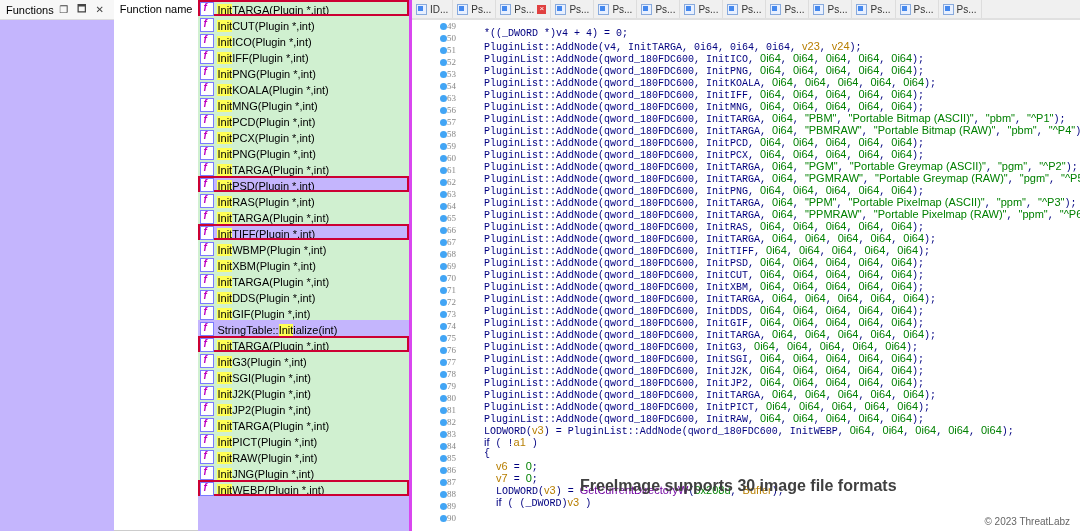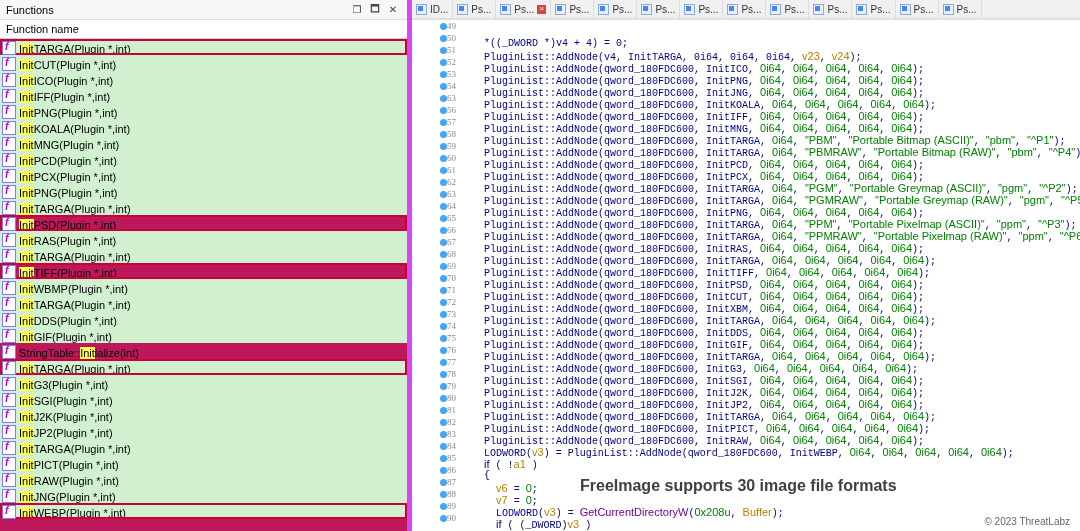--- a/index.html
+++ b/index.html
@@ -1,18 +1,18 @@
 <!DOCTYPE html>
 <html><head>
 <meta charset="utf-8">
 <style>
 *{box-sizing:border-box;margin:0;padding:0;font-family:"Segoe UI",Tahoma,sans-serif;font-size:11px}
 body{background:#fff;width:1080px;height:531px;overflow:hidden;position:relative}
 .app{display:flex;height:100%}
-.left{width:412px;border-right:5px solid #d946ef;display:flex;flex-direction:column;background:#be185d}
+.left{width:412px;border-right:3px solid #d946ef;display:flex;flex-direction:row;background:#c4b5fd}
 .hdr{display:flex;align-items:center;border-bottom:1px solid #ddd;padding:2px 6px;height:20px;background:#f7f7f7}
 .hdr-title{flex:1;font-size:11px}
 .hdr-btn{width:16px;height:14px;margin-left:2px;display:flex;align-items:center;justify-content:center;font-size:10px;color:#444;cursor:pointer}
 .colhdr{border-bottom:1px solid #ccc;padding:3px 6px;background:#fff;font-size:11px;color:#000}
 .list{flex:1;overflow-y:auto}
 .row{display:flex;align-items:flex-end;height:16px;padding:0 2px;border-bottom:0px solid #eee}
 .row.green{background:#d0f0d0}
 .row.sel{outline:2px solid #cc0033;outline-offset:-2px}
 .ficn{width:14px;height:14px;margin-right:3px;background:#ffffff;border:1px solid #7a7aff;position:relative;flex-shrink:0}
 .ficn::after{content:"f";position:absolute;top:-1px;left:2px;font-size:10px;color:#c000c0;font-style:italic;font-weight:bold}
@@ -22,21 +22,21 @@
 .tabs{display:flex;height:20px;background:#f0f0f0;border-bottom:2px solid #e0e0e0;overflow:hidden}
 .tab{display:flex;align-items:center;padding:0 4px;border-right:1px solid #ddd;font-size:10px;color:#333;flex-shrink:0;max-width:62px}
 .tabicn{width:11px;height:11px;margin-right:3px;background:#e8f0ff;border:1px solid #88aadd;position:relative;flex-shrink:0}
 .tabicn::after{content:"";position:absolute;left:1px;top:1px;width:5px;height:5px;background:#4488ee}
 .tabtxt{white-space:nowrap;overflow:hidden;text-overflow:ellipsis;font-size:10px}
 .tx{width:9px;height:9px;margin-left:3px;background:#e04040;color:#fff;font-size:8px;line-height:8px;text-align:center;flex-shrink:0}
 .code{flex:1;display:flex;overflow:hidden;background:#fff}
 .gut{width:48px;background:#fff;padding-top:0px}
 .gln{height:12px;display:flex;align-items:center;justify-content:flex-end;padding-right:4px;font-size:9px;color:#888;font-family:Liberation Serif, serif;position:relative}
 .gln::before{content:"";width:7px;height:7px;border-radius:50%;background:#42a5f5;position:absolute;left:28px}
-.src{flex:1;padding-top:18px;overflow:hidden}
+.src{flex:1;padding-top:8px;overflow:hidden}
 .sln{height:12px;font-family:Consolas,"Courier New",monospace;font-size:10px;white-space:pre;color:#000080}
 .s-kw{color:#000080;font-weight:normal}
 .s-num{color:#008000}
 .s-str{color:#008000}
 .s-var{color:#b77e00}
 .s-call{color:#7000a0}
 .annot{position:absolute;color:#404040;font-weight:bold;font-size:16px;font-family:Arial,sans-serif}
 .copyright{position:absolute;bottom:4px;right:10px;color:#666;font-size:10px}
 </style>
 </head>
@@ -108,20 +108,24 @@
           <span class="ficn"></span>
           <span class="ftxt"><span class="hl">Init</span>TARGA(Plugin *,int)</span>
         </div>
         <div class="row sel">
           <span class="ficn"></span>
           <span class="ftxt"><span class="hl">Init</span>TIFF(Plugin *,int)</span>
         </div>
         <div class="row green">
           <span class="ficn"></span>
           <span class="ftxt"><span class="hl">Init</span>WBMP(Plugin *,int)</span>
+        </div>
+        <div class="row green">
+          <span class="ficn"></span>
+          <span class="ftxt"><span class="hl">Init</span>XBM(Plugin *,int)</span>
         </div>
         <div class="row green">
           <span class="ficn"></span>
           <span class="ftxt"><span class="hl">Init</span>TARGA(Plugin *,int)</span>
         </div>
         <div class="row green">
           <span class="ficn"></span>
           <span class="ftxt"><span class="hl">Init</span>DDS(Plugin *,int)</span>
         </div>
         <div class="row green">
@@ -273,21 +277,20 @@
           <div class="gln">87</div>
           <div class="gln">88</div>
           <div class="gln">89</div>
           <div class="gln">90</div>
         </div>
       <div class="src" id="src">
           <div class="sln">    *((_DWORD *)v4 + 4) = 0;</div>
           <div class="sln">    PluginList::AddNode(v4, InitTARGA, 0i64, 0i64, 0i64, <span class="s-var">v23</span>, <span class="s-var">v24</span>);</div>
           <div class="sln">    PluginList::AddNode(qword_180FDC600, InitICO, <span class="s-num">0i64</span>, <span class="s-num">0i64</span>, <span class="s-num">0i64</span>, <span class="s-num">0i64</span>, <span class="s-num">0i64</span>);</div>
           <div class="sln">    PluginList::AddNode(qword_180FDC600, InitPNG, <span class="s-num">0i64</span>, <span class="s-num">0i64</span>, <span class="s-num">0i64</span>, <span class="s-num">0i64</span>, <span class="s-num">0i64</span>);</div>
-          <div class="sln">    PluginList::AddNode(qword_180FDC600, InitJNG, <span class="s-num">0i64</span>, <span class="s-num">0i64</span>, <span class="s-num">0i64</span>, <span class="s-num">0i64</span>, <span class="s-num">0i64</span>);</div>
           <div class="sln">    PluginList::AddNode(qword_180FDC600, InitKOALA, <span class="s-num">0i64</span>, <span class="s-num">0i64</span>, <span class="s-num">0i64</span>, <span class="s-num">0i64</span>, <span class="s-num">0i64</span>);</div>
           <div class="sln">    PluginList::AddNode(qword_180FDC600, InitIFF, <span class="s-num">0i64</span>, <span class="s-num">0i64</span>, <span class="s-num">0i64</span>, <span class="s-num">0i64</span>, <span class="s-num">0i64</span>);</div>
           <div class="sln">    PluginList::AddNode(qword_180FDC600, InitMNG, <span class="s-num">0i64</span>, <span class="s-num">0i64</span>, <span class="s-num">0i64</span>, <span class="s-num">0i64</span>, <span class="s-num">0i64</span>);</div>
           <div class="sln">    PluginList::AddNode(qword_180FDC600, InitTARGA, <span class="s-num">0i64</span>, <span class="s-str">"PBM"</span>, <span class="s-str">"Portable Bitmap (ASCII)"</span>, <span class="s-str">"pbm"</span>, <span class="s-str">"^P1"</span>);</div>
           <div class="sln">    PluginList::AddNode(qword_180FDC600, InitTARGA, <span class="s-num">0i64</span>, <span class="s-str">"PBMRAW"</span>, <span class="s-str">"Portable Bitmap (RAW)"</span>, <span class="s-str">"pbm"</span>, <span class="s-str">"^P4"</span>);</div>
           <div class="sln">    PluginList::AddNode(qword_180FDC600, InitPCD, <span class="s-num">0i64</span>, <span class="s-num">0i64</span>, <span class="s-num">0i64</span>, <span class="s-num">0i64</span>, <span class="s-num">0i64</span>);</div>
           <div class="sln">    PluginList::AddNode(qword_180FDC600, InitPCX, <span class="s-num">0i64</span>, <span class="s-num">0i64</span>, <span class="s-num">0i64</span>, <span class="s-num">0i64</span>, <span class="s-num">0i64</span>);</div>
           <div class="sln">    PluginList::AddNode(qword_180FDC600, InitTARGA, <span class="s-num">0i64</span>, <span class="s-str">"PGM"</span>, <span class="s-str">"Portable Greymap (ASCII)"</span>, <span class="s-str">"pgm"</span>, <span class="s-str">"^P2"</span>);</div>
           <div class="sln">    PluginList::AddNode(qword_180FDC600, InitTARGA, <span class="s-num">0i64</span>, <span class="s-str">"PGMRAW"</span>, <span class="s-str">"Portable Greymap (RAW)"</span>, <span class="s-str">"pgm"</span>, <span class="s-str">"^P5"</span>);</div>
           <div class="sln">    PluginList::AddNode(qword_180FDC600, InitPNG, <span class="s-num">0i64</span>, <span class="s-num">0i64</span>, <span class="s-num">0i64</span>, <span class="s-num">0i64</span>, <span class="s-num">0i64</span>);</div>

